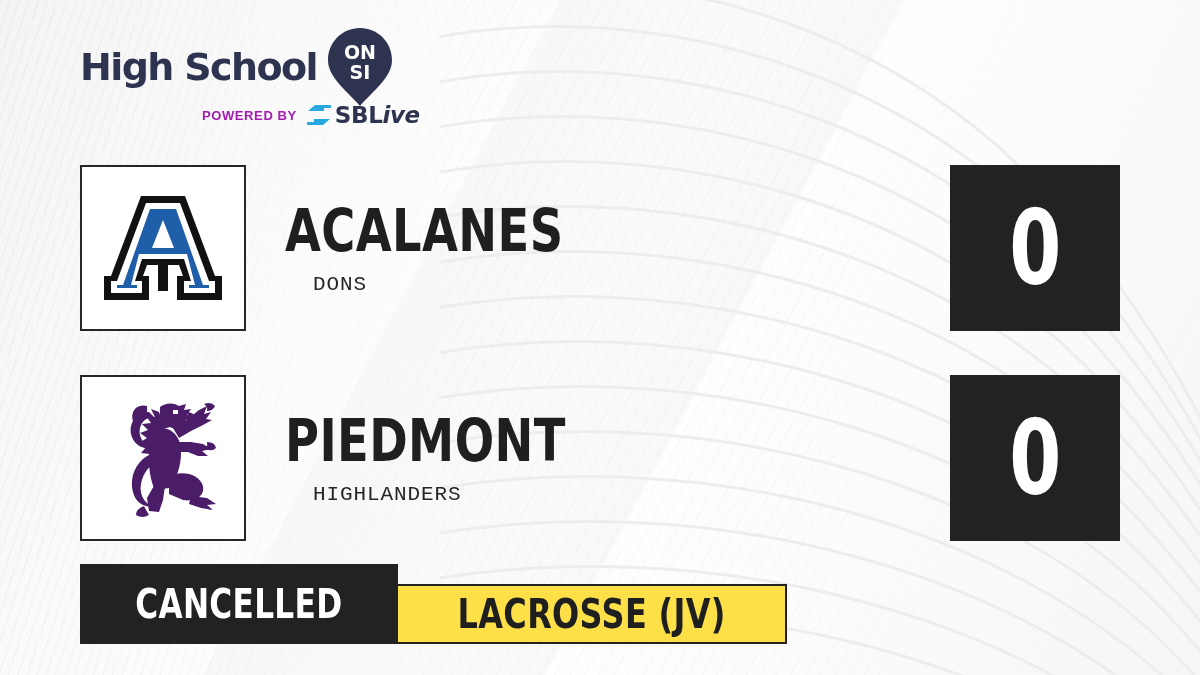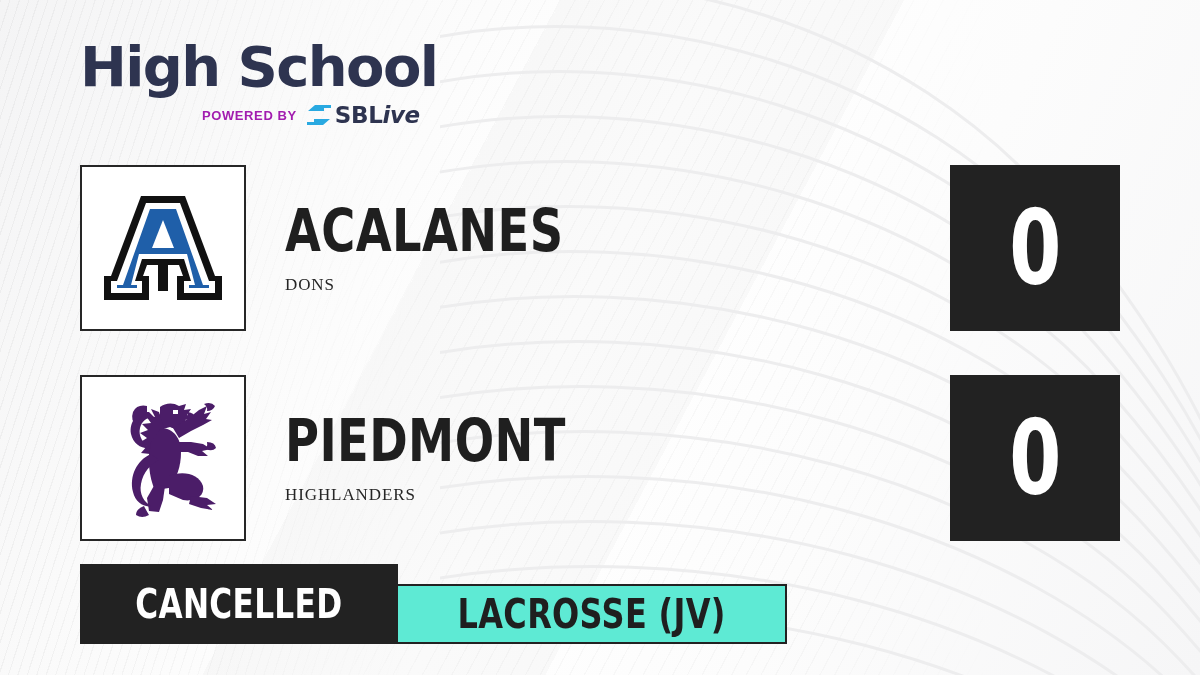--- a/index.html
+++ b/index.html
@@ -81,21 +81,21 @@
     height: 100px;
   }
   .brand-row {
     display: flex;
     align-items: center;
     height: 66px;
   }
   .brand-wordmark {
     font-family: "DejaVu Sans", sans-serif;
     font-weight: 700;
-    font-size: 56px;
+    font-size: 38px;
     line-height: 54px;
     letter-spacing: -1.6px;
     color: #2e3450;
     white-space: nowrap;
   }
   .brand-pin {
     position: relative;
     margin-left: 10px;
     width: 66px;
     height: 80px;
@@ -175,28 +175,29 @@
     font-weight: 700;
     font-size: 58px;
     line-height: 58px;
     letter-spacing: 0.5px;
     color: #1f1f1f;
     transform: scaleX(0.80);
     transform-origin: left center;
     white-space: nowrap;
   }
   .team-mascot {
-    font-family: Liberation Serif, serif;
+    font-family: Liberation Mono, monospace;
     font-weight: 400;
-    font-size: 17px;
+    font-size: 21px;
     line-height: 21px;
     letter-spacing: 0.9px;
     color: #262626;
     margin-top: 14px;
     white-space: nowrap;
+    margin-left: 28px;
   }
 
   .score-box {
     position: absolute;
     top: 0;
     left: 870px;
     width: 170px;
     height: 166px;
     background: #222222;
     display: flex;
@@ -234,21 +235,21 @@
     font-weight: 700;
     font-size: 40px;
     line-height: 40px;
     letter-spacing: 0.4px;
     color: #ffffff;
     transform: scaleX(0.78);
     transform-origin: center center;
     white-space: nowrap;
   }
   .status-sport {
-    background: #5eead4;
+    background: #fde047;
     border: 2px solid #222222;
     border-left: none;
     box-sizing: border-box;
     display: flex;
     align-items: center;
     justify-content: center;
     padding: 12px 26px;
     margin-top: 20px;
   }
   .status-sport-text {
@@ -290,20 +291,27 @@
         <path d="M-40 660 C 260 600, 590 690, 764 870 S 964 1190, 1004 1390"></path>
         <path d="M-40 705 C 265 645, 600 735, 776 915 S 976 1235, 1016 1435"></path>
         <path d="M-40 750 C 270 690, 610 780, 788 960 S 988 1280, 1028 1480"></path>
       </g>
     </svg>
   </div>
 
   <div class="brand">
     <div class="brand-row">
       <div class="brand-wordmark">High School</div>
+      <div class="brand-pin">
+        <svg viewBox="0 0 66 80" xmlns="http://www.w3.org/2000/svg" aria-hidden="true">
+          <path d="M33 1 C 15.3 1 1 15.3 1 33 C 1 50 18 62 33 79 C 48 62 65 50 65 33 C 65 15.3 50.7 1 33 1 Z" fill="#2e3450"></path>
+          <text x="33" y="32" text-anchor="middle" font-family="DejaVu Sans, sans-serif" font-size="19" font-weight="700" fill="#ffffff" letter-spacing="0">ON</text>
+          <text x="33" y="52" text-anchor="middle" font-family="DejaVu Sans, sans-serif" font-size="19" font-weight="700" fill="#ffffff" letter-spacing="0">SI</text>
+        </svg>
+      </div>
     </div>
     <div class="brand-powered">
       <span class="powered-label">POWERED BY</span>
       <span class="sblive-mark">
         <svg width="26" height="22" viewBox="0 0 26 22" xmlns="http://www.w3.org/2000/svg" aria-hidden="true">
           <path d="M25 1 L9 1 L1 8 L17 8 L9 14 L25 14 L25 8 L17 14" fill="none" stroke="#29a9e1" stroke-width="0"></path>
           <polygon points="25,1 9,1 2,7 18,7 18,4 25,4" fill="#29a9e1"></polygon>
           <polygon points="1,21 17,21 24,15 8,15 8,18 1,18" fill="#29a9e1"></polygon>
         </svg>
       </span>

